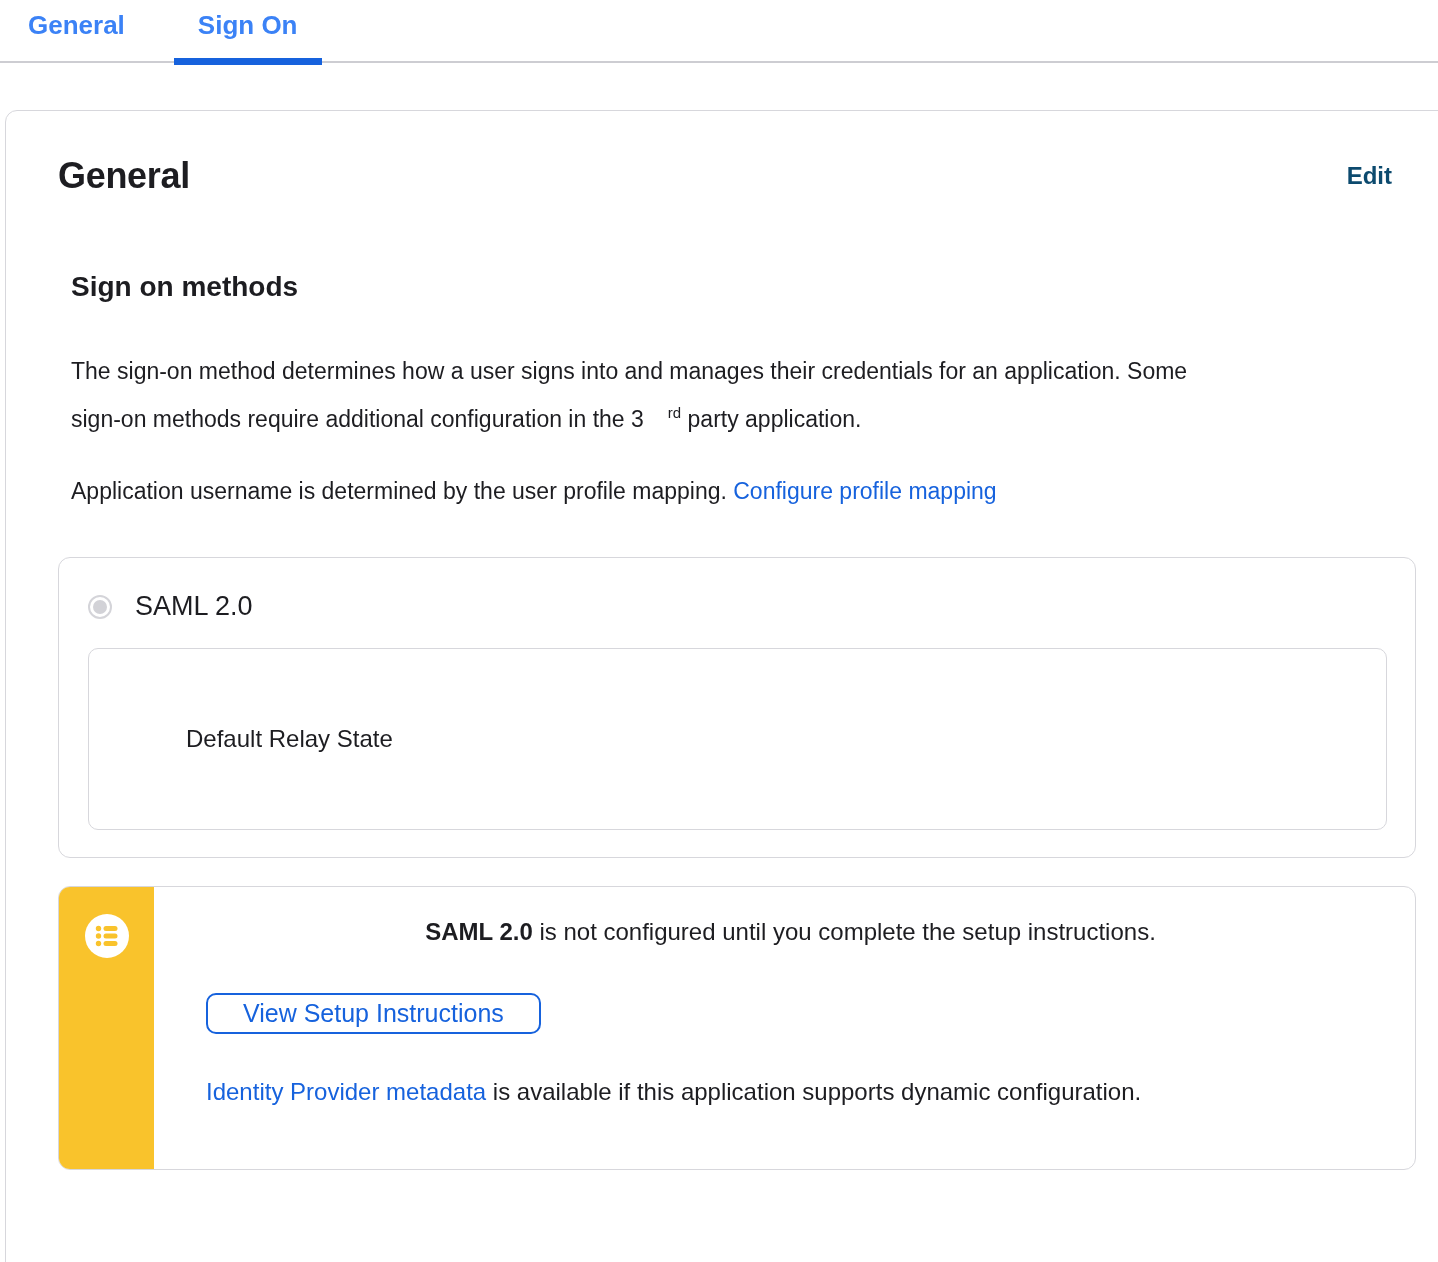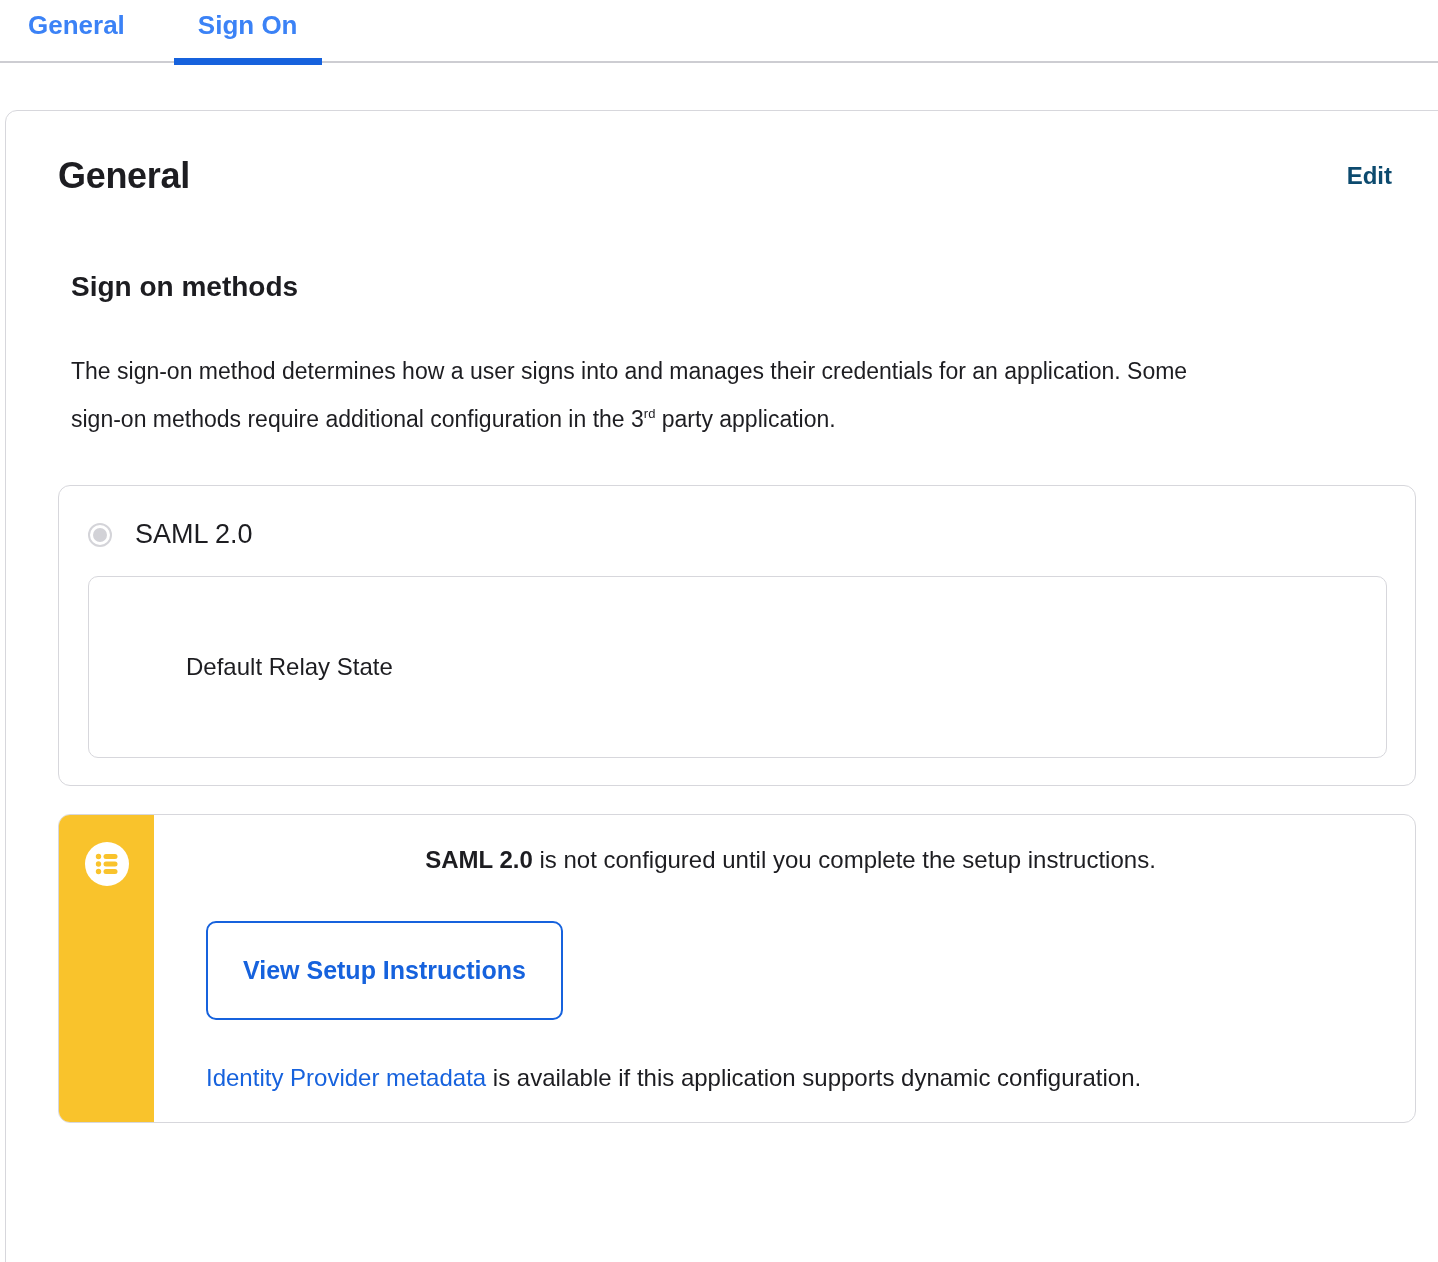--- a/index.html
+++ b/index.html
@@ -67,23 +67,24 @@
     font-weight: bold;
   }
   .body-text {
     margin: 44px 0 0 13px;
     font-size: 23px;
     line-height: 48px;
     max-width: 1140px;
   }
   .body-text.second { margin-top: 24px; max-width: none; }
   .body-text sup {
-    font-size: 13px;
+    font-size: 15px;
     vertical-align: super;
     line-height: 0;
+    margin-left: 24px;
   }
   .inline-link {
     color: #1662dd;
     cursor: pointer;
     text-decoration: none;
   }
 
   
   .saml-box {
     margin-top: 42px;
@@ -147,24 +148,24 @@
   }
   .callout-body {
     flex: 1;
     padding: 31px 40px 30px 52px;
   }
   .callout-msg { font-size: 24px; text-align: center; }
   .callout-msg b { font-weight: bold; }
   .setup-btn {
     display: inline-block;
     margin-top: 47px;
-    padding: 33px 35px;
+    padding: 4px 35px;
     font-family: "Liberation Sans", sans-serif;
     font-size: 25px;
-    font-weight: bold;
+    font-weight: normal;
     color: #1662dd;
     background: #ffffff;
     border: 2px solid #1662dd;
     border-radius: 10px;
     cursor: pointer;
   }
   .metadata-line {
     margin-top: 44px;
     font-size: 24px;
   }
@@ -186,20 +187,21 @@
 
   <div class="card-header">
     <h1 class="page-title">General</h1>
     <a class="edit-link">Edit</a>
   </div>
 
   <h2 class="section-heading">Sign on methods</h2>
 
   <p class="body-text"><span>The sign-on method determines how a user signs into and manages their credentials for an application. Some sign-on methods require additional configuration in the 3</span><sup>rd</sup><span> party application.</span></p>
 
+  <p class="body-text second"><span>Application username is determined by the user profile mapping. </span><a class="inline-link">Configure profile mapping</a></p>
 
   <div class="saml-box">
     <div class="radio-row">
       <span class="radio"></span>
       <span class="radio-label">SAML 2.0</span>
     </div>
     <div class="relay-fieldset">
       <span class="relay-label">Default Relay State</span>
     </div>
   </div>

